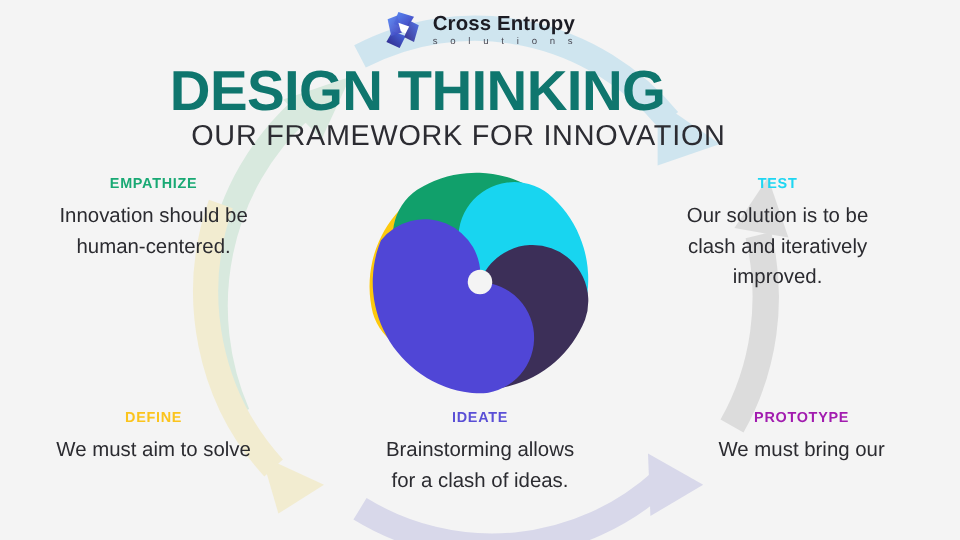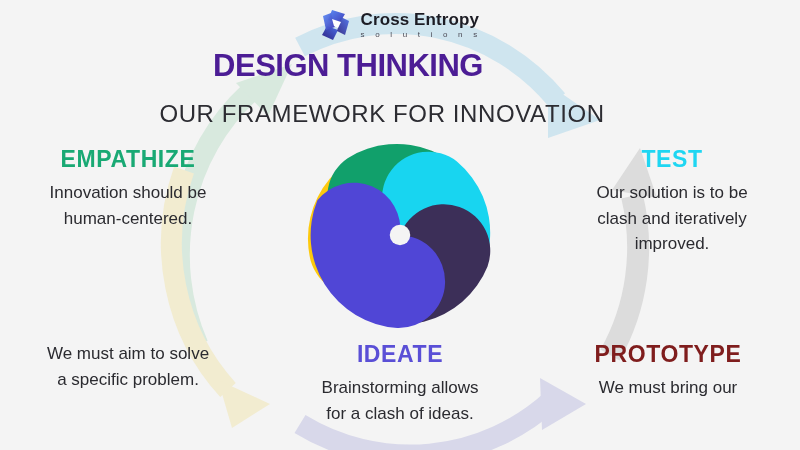--- a/index.html
+++ b/index.html
@@ -25,39 +25,39 @@
     font-size:17px; font-weight:bold; color:#1c1c24; letter-spacing:.1px;
   }
   #logo-sub {
     font-size:8px; color:#4a4a55; letter-spacing:4.2px;
     text-align:center; margin-top:3px;
   }
 
   
   #title {
     position:absolute; left:0; top:48px; width:696px; text-align:center;
-    font-size:31px; font-weight:bold; color:#4c1d95;
+    font-size:47px; font-weight:bold; color:#0f766e;
     letter-spacing:-0.5px;
   }
   #subtitle {
     position:absolute; left:0; top:100px; width:764px; text-align:center;
     font-size:24px; color:#2c2c32; letter-spacing:.6px;
   }
 
   
   .stage-block { position:absolute; width:210px; text-align:center; }
   .stage-head {
-    font-size:23px; font-weight:bold; letter-spacing:.6px; margin-bottom:7px;
+    font-size:12px; font-weight:bold; letter-spacing:.6px; margin-bottom:7px;
   }
   .stage-desc {
     font-size:17px; color:#2b2b30; line-height:1.5;
   }
 
   #blk-empathize { left:23px;  top:146px; }
-  #blk-test      { left:567px; top:146px; }
+  #blk-test      { left:543px; top:146px; }
   #blk-define    { left:23px;  top:341px; }
   #blk-ideate    { left:295px; top:341px;text-align:center; }
   #blk-prototype { left:563px; top:341px; }
 
   
   #pinwheel {
     position:absolute; left:307px; top:142px; width:186px; height:186px;
   }
 </style>
 </head>
@@ -172,34 +172,34 @@
   <div class="stage-block" id="blk-test">
     <div class="stage-head" style="color:#1fd6f2">TEST</div>
     <div class="stage-desc">
       <div>Our solution is to be</div>
       <div>clash and iteratively</div>
       <div>improved.</div>
     </div>
   </div>
 
   <div class="stage-block" id="blk-define">
+    <div class="stage-head" style="color:#fbc41d">DEFINE</div>
     <div class="stage-desc">
       <div>We must aim to solve</div>
-      <div>a specific problem.</div>
     </div>
   </div>
 
   <div class="stage-block" id="blk-ideate">
     <div class="stage-head" style="color:#5a4fd6">IDEATE</div>
     <div class="stage-desc">
       <div>Brainstorming allows</div>
       <div>for a clash of ideas.</div>
     </div>
   </div>
 
   <div class="stage-block" id="blk-prototype">
-    <div class="stage-head" style="color:#7f1d1d">PROTOTYPE</div>
+    <div class="stage-head" style="color:#a21caf">PROTOTYPE</div>
     <div class="stage-desc">
       <div>We must bring our</div>
     </div>
   </div>
 
 </div>
 
 </body></html>

